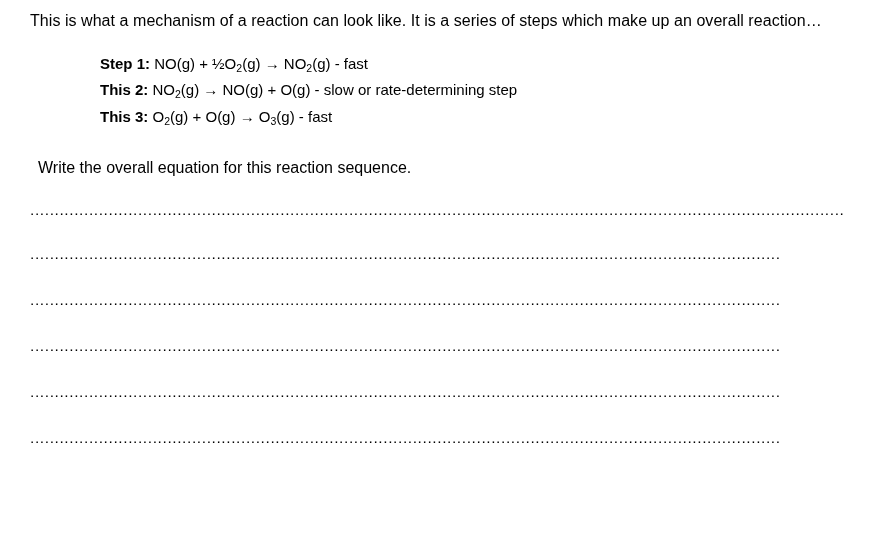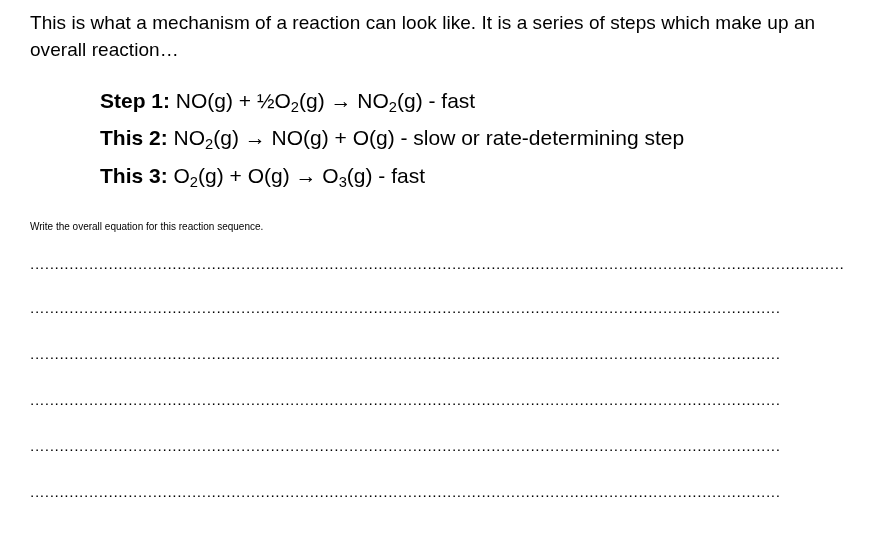--- a/index.html
+++ b/index.html
@@ -15,50 +15,50 @@
     overflow: hidden;
   }
   .page {
     position: relative;
     width: 872px;
     height: 546px;
     box-sizing: border-box;
     padding: 10px 22px 0 30px;
   }
   .intro {
-    font-size: 19px;
+    font-size: 16px;
     line-height: 1.42;
     margin: 0;
     letter-spacing: 0.05px;
   }
   .steps {
     margin: 18px 0 0 0;
     padding: 0 0 0 70px;
   }
   .step-line {
-    font-size: 21px;
+    font-size: 15px;
     line-height: 1.78;
     white-space: nowrap;
   }
   .step-label {
     font-weight: bold;
   }
   .step-body {
     font-weight: normal;
   }
   sub {
     font-size: 70%;
     vertical-align: baseline;
     position: relative;
     top: 0.28em;
   }
   .prompt {
-    font-size: 10px;
+    font-size: 16px;
     line-height: 1.42;
-    margin: 0;
+    margin: 8px;
   }
   .q1 {
     margin-top: 26px;
   }
   .q2 {
     margin-top: 28px;
   }
   .dotline {
     font-size: 15.5px;
     line-height: 1;

